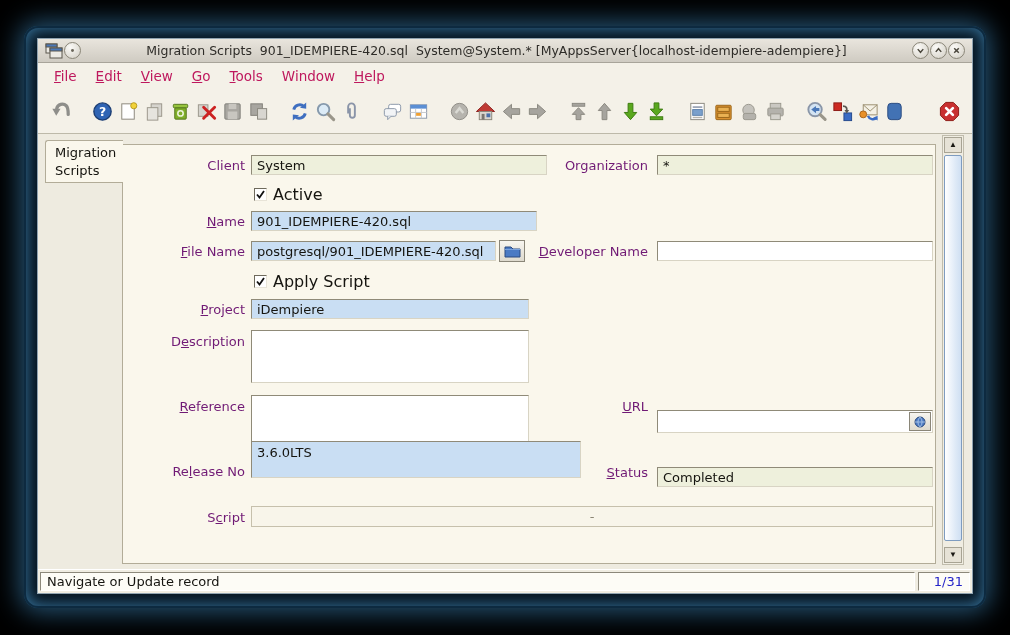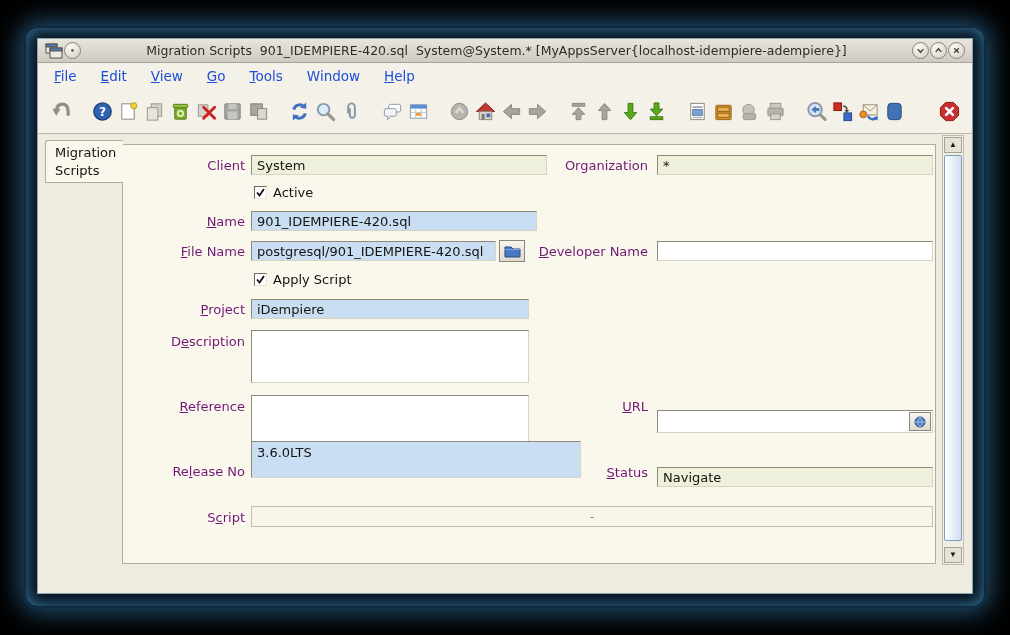--- a/index.html
+++ b/index.html
@@ -20,22 +20,22 @@
               border-bottom:1px solid #a8a49a; }
   .title { flex:1; text-align:center; font-size:12.5px; color:#2e2c28;
            white-space:pre; overflow:hidden; }
   .circle-btn { width:17px; height:17px; border-radius:50%;
                 background:radial-gradient(circle at 35% 30%, #fbfaf7, #d2cec4);
                 border:1px solid #8a8678; display:flex; align-items:center; justify-content:center;
                 padding:0; cursor:default; }
   .circle-btn svg { width:11px; height:11px; }
 
   
-  .menubar { height:26px; flex:0 0 26px; display:flex; align-items:center; gap:24px;
-             padding:0 16px; background:#f4f1e8; font-size:13.5px; color:#1d4ed8; }
+  .menubar { height:26px; flex:0 0 26px; display:flex; align-items:center; gap:19px;
+             padding:0 16px; background:#f4f1e8; font-size:13.5px; color:#be185d; }
   .menu-item { cursor:default; }
 
   
   .toolbar { height:45px; flex:0 0 45px; display:flex; align-items:center;
              padding:0 10px; background:#f4f1e8; border-bottom:1px solid #bdb9a9; }
   .tbgroup { display:flex; align-items:center; margin-right:15px; }
   .tb { width:26px; height:28px; background:transparent; border:none; padding:0;
         display:flex; align-items:center; justify-content:center; }
   .tb svg { width:23px; height:23px; }
 
@@ -52,21 +52,21 @@
   .field { position:absolute; height:20px; font-size:13px; padding:1px 5px;
            border:1px solid; border-color:#8f8a78 #d8d4c4 #d8d4c4 #8f8a78;
            display:flex; align-items:center; white-space:nowrap; overflow:hidden; color:#15140f; }
   .green { background:#eef0dc; }
   .blue  { background:#c9def3; }
   .white { background:#ffffff; }
   .cream { background:#f8f5ea; border-color:#c6c0ac; color:#8a8574; justify-content:center; }
   .tarea { position:absolute; background:#fff; border:1px solid;
            border-color:#8f8a78 #d8d4c4 #d8d4c4 #8f8a78; font:13px "DejaVu Sans",sans-serif;
            resize:none; padding:2px 4px; }
-  .cbrow { position:absolute; display:flex; align-items:center; gap:6px; font-size:13px; color:#15140f; }
+  .cbrow { position:absolute; display:flex; align-items:center; gap:6px; font-size:16px; color:#15140f; }
   .cb { width:13px; height:13px; background:#fff; border:1px solid;
         border-color:#6e6a5c #e8e4d8 #e8e4d8 #6e6a5c;
         display:flex; align-items:center; justify-content:center; }
   .mini-btn { position:absolute; background:linear-gradient(#f7f5ef,#dedace);
               border:1px solid #8a8678; display:flex; align-items:center; justify-content:center;
               padding:0; }
 
   
   .vscroll { position:absolute; left:904px; top:1px; width:22px; height:430px;
              background:#f0ede2; border:1px solid #c0bcac; }
@@ -406,29 +406,33 @@
       <button class="mini-btn" style="left:786px; top:267px; width:22px; height:19px">
         <svg width="12" height="12" viewBox="0 0 12 12">
                 <circle cx="6" cy="6" r="5" fill="#4a78c0" stroke="#2a4a80"></circle>
                 <path d="M1 6 h10 M6 1 a7 7 0 0 1 0 10 M6 1 a7 7 0 0 0 0 10" fill="none" stroke="#a8c4e8" stroke-width=".9"></path>
               </svg>
       </button>
 
       <div class="flabel" style="left:2px; top:319px">Re<u>l</u>ease No</div>
       <div class="field blue" style="left:128px; top:296px; width:330px; height:37px; align-items:flex-start; padding-top:3px">3.6.0LTS</div>
       <div class="flabel" style="left:405px; top:320px"><u>S</u>tatus</div>
-      <div class="field green" style="left:534px; top:322px; width:276px">Navigate</div>
+      <div class="field green" style="left:534px; top:322px; width:276px">Completed</div>
 
       <div class="flabel" style="left:2px; top:365px">S<u>c</u>ript</div>
       <div class="field cream" style="left:128px; top:361px; width:682px; height:21px">-</div>
     </div>
 
     <div class="vscroll">
       <button class="sbtn" style="top:1px"><span>▲</span></button>
       <div class="thumb"></div>
       <button class="sbtn" style="bottom:1px"><span>▼</span></button>
     </div>
   </div>
 
+  <div class="statusbar">
+    <div class="sbox msg">Navigate or Update record</div>
+    <div class="sbox rec">1/31</div>
+  </div>
 
 </div>
 </div>
 </div>
 
 </body></html>

